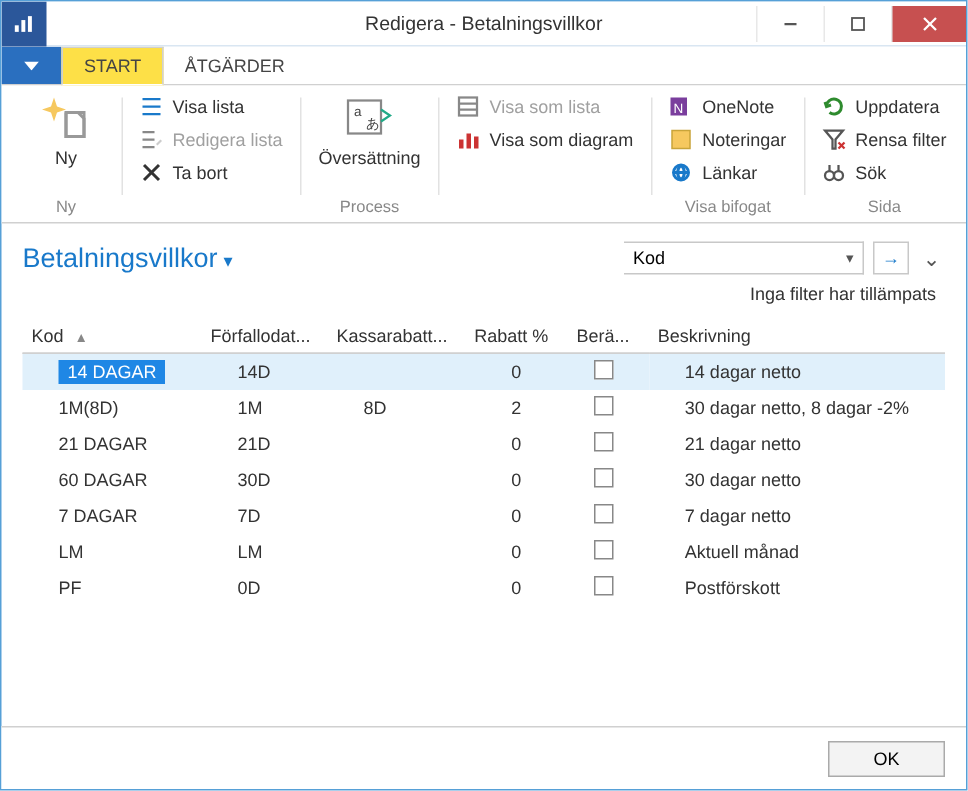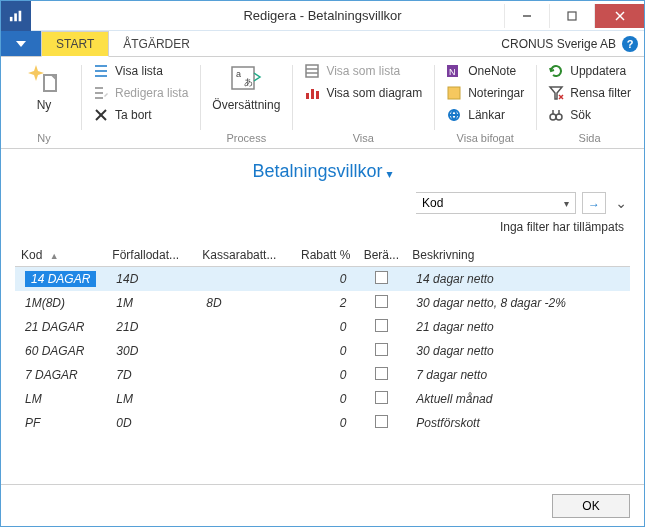--- a/index.html
+++ b/index.html
@@ -157,22 +157,20 @@
     white-space: nowrap;
   }
   .sbtn.disabled { color: #a0a0a0; cursor: default; }
   .sbtn .sicon { width: 16px; height: 16px; display:flex; align-items:center; justify-content:center; flex-shrink:0; }
 
   
   .pagehdr {
     display: flex;
     align-items: center;
     padding: 12px 14px 4px 14px;
-    gap: 10px;
-    flex-direction: column;
   }
   .pagetitle {
     color: #1979ca;
     font-size: 18px;
     display: flex;
     align-items: center;
     gap: 4px;
     cursor: pointer;
   }
   .pagetitle .chev { color: #1979ca; font-size: 12px; margin-top: 4px; }
@@ -240,24 +238,23 @@
     text-align: left;
     font-weight: normal;
     color: #333;
     border-bottom: 1px solid #d0d0d0;
     padding: 4px 6px;
     white-space: nowrap;
   }
   table.grid th.right, table.grid td.right { text-align: right; }
   table.grid th.center, table.grid td.center { text-align: center; }
   table.grid td {
-    padding: 4px 10px;
+    padding: 4px 24px;
     color: #333;
     white-space: nowrap;
-    font-style: italic;
   }
   .sorticon { font-size: 9px; color: #888; margin-left: 4px; }
   .selcell {
     background: #1f87e5;
     color: #fff !important;
     display: inline-block;
     padding: 1px 6px;
   }
   tr.selected td { background: #e0f0fb; }
   .cbx {
@@ -328,24 +325,20 @@
 </div>
 
 <div class="tabstrip">
   <div class="filebtn">
     <svg viewBox="0 0 10 6">
         <polygon points="0,0 10,0 5,6"></polygon>
       </svg>
   </div>
   <div class="tab active">START</div>
   <div class="tab">ÅTGÄRDER</div>
-  <div class="company">
-    <span>CRONUS Sverige AB</span>
-    <span class="helpicon">?</span>
-  </div>
 </div>
 
 <div class="ribbon">
 
   <div class="rgroup">
     <div class="body">
       <div class="bigbtn">
         <span class="bicon">
           <svg viewBox="0 0 32 32" fill="none" class="orange" stroke-width="2">
             <polygon points="8,2 10,8 16,10 10,12 8,18 6,12 0,10 6,8" fill="#f6c85f" stroke="none"></polygon>
@@ -431,21 +424,20 @@
             <svg viewBox="0 0 16 16" fill="#c33" stroke="none">
                 <rect x="2" y="8" width="3" height="6"></rect>
                 <rect x="7" y="4" width="3" height="10"></rect>
                 <rect x="12" y="6" width="3" height="8"></rect>
               </svg>
           </span>
           <span>Visa som diagram</span>
         </div>
       </div>
     </div>
-    <div class="label">Visa</div>
   </div>
 
   <div class="rgroup">
     <div class="body">
       <div class="smallbtns">
         <div class="sbtn">
           <span class="sicon">
             <svg viewBox="0 0 16 16">
                 <rect x="1" y="2" width="11" height="12" fill="#7a3e9d"></rect>
                 <text x="3" y="12" font-size="9" fill="#fff">N</text>

